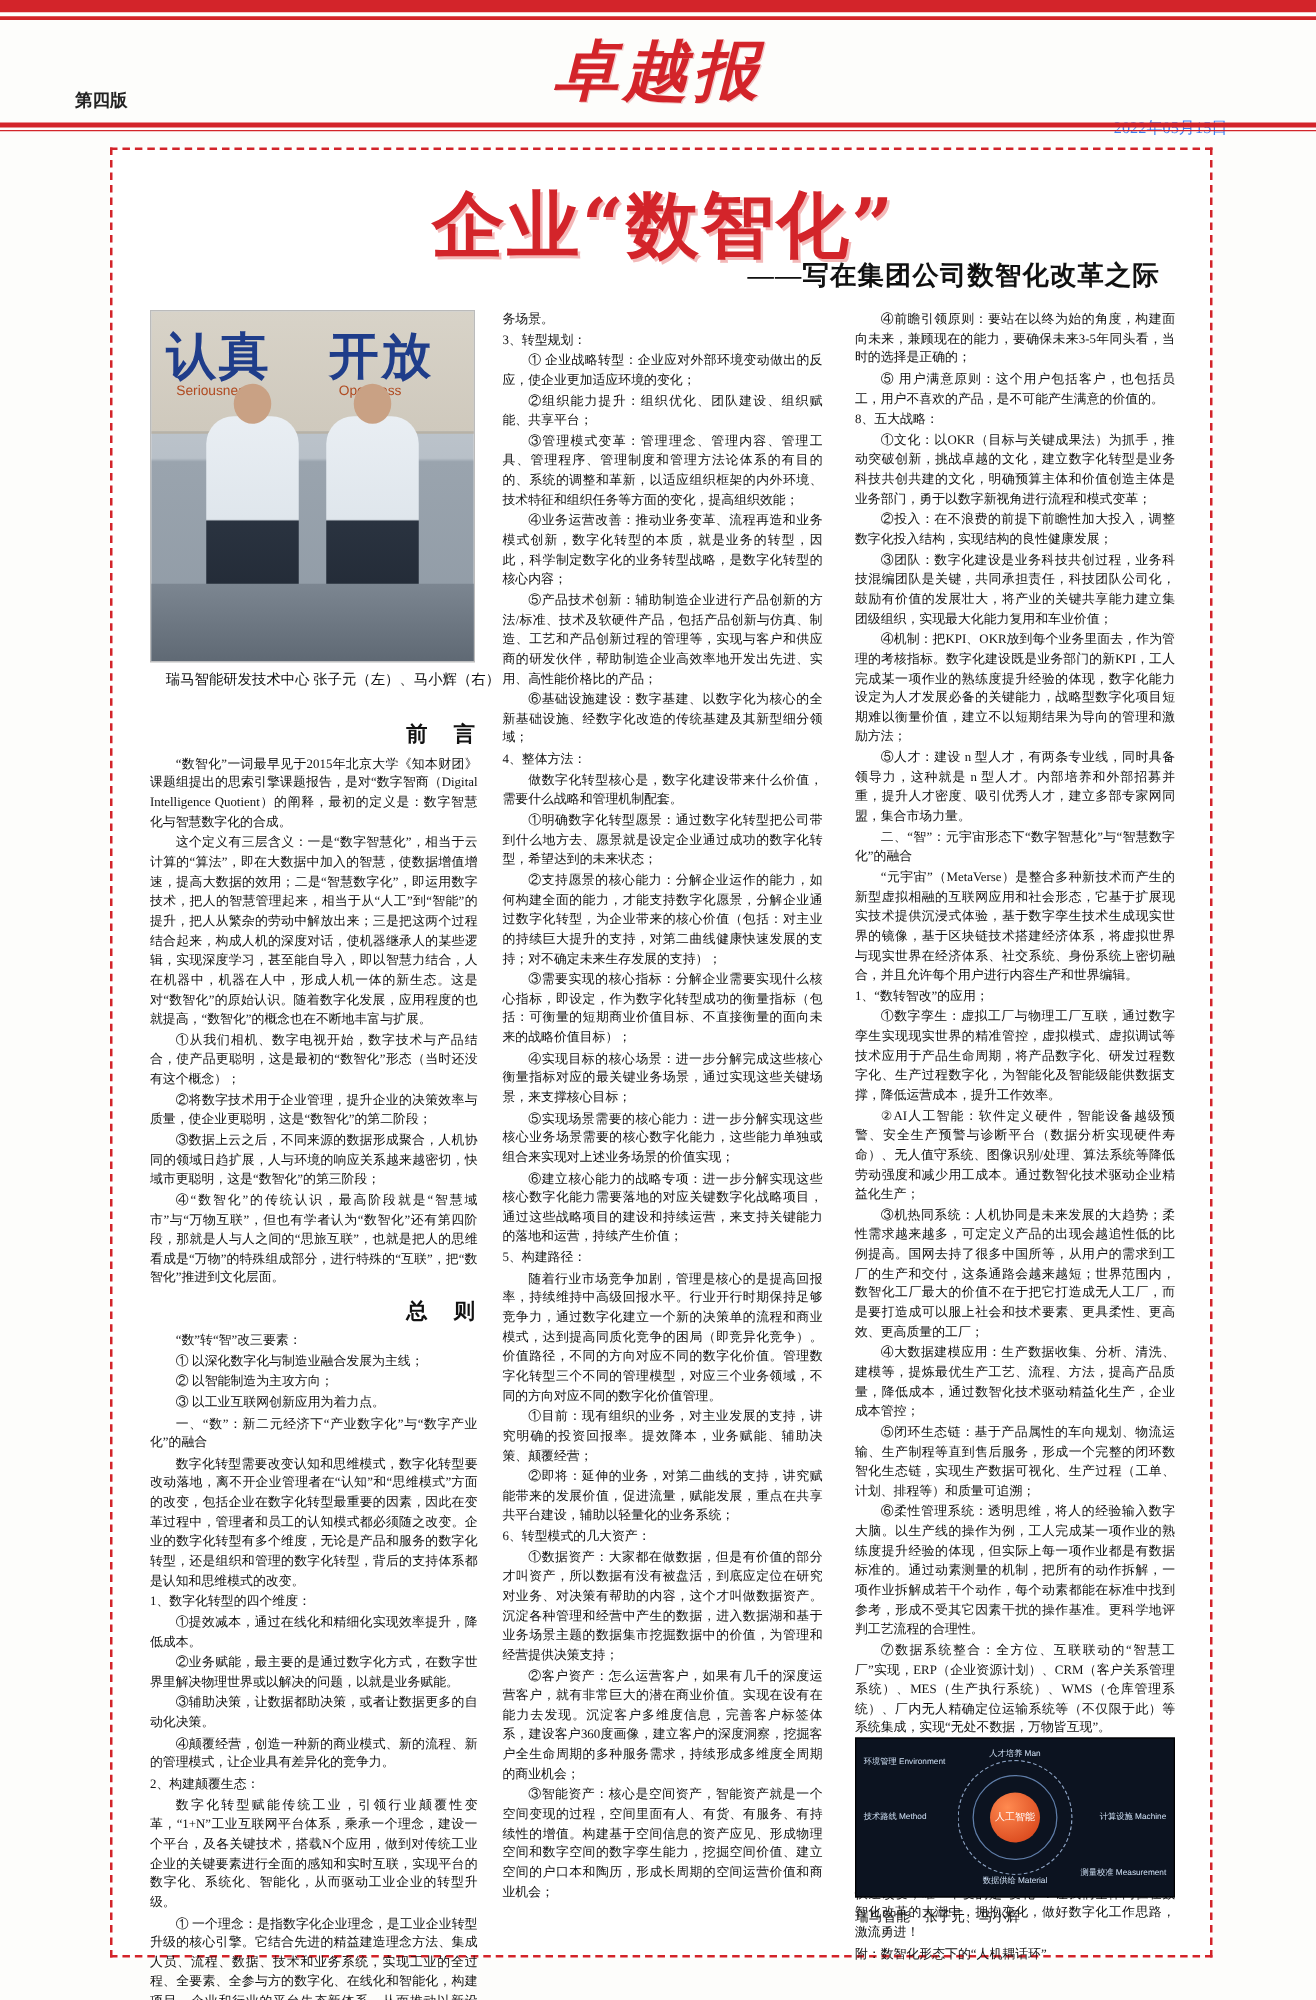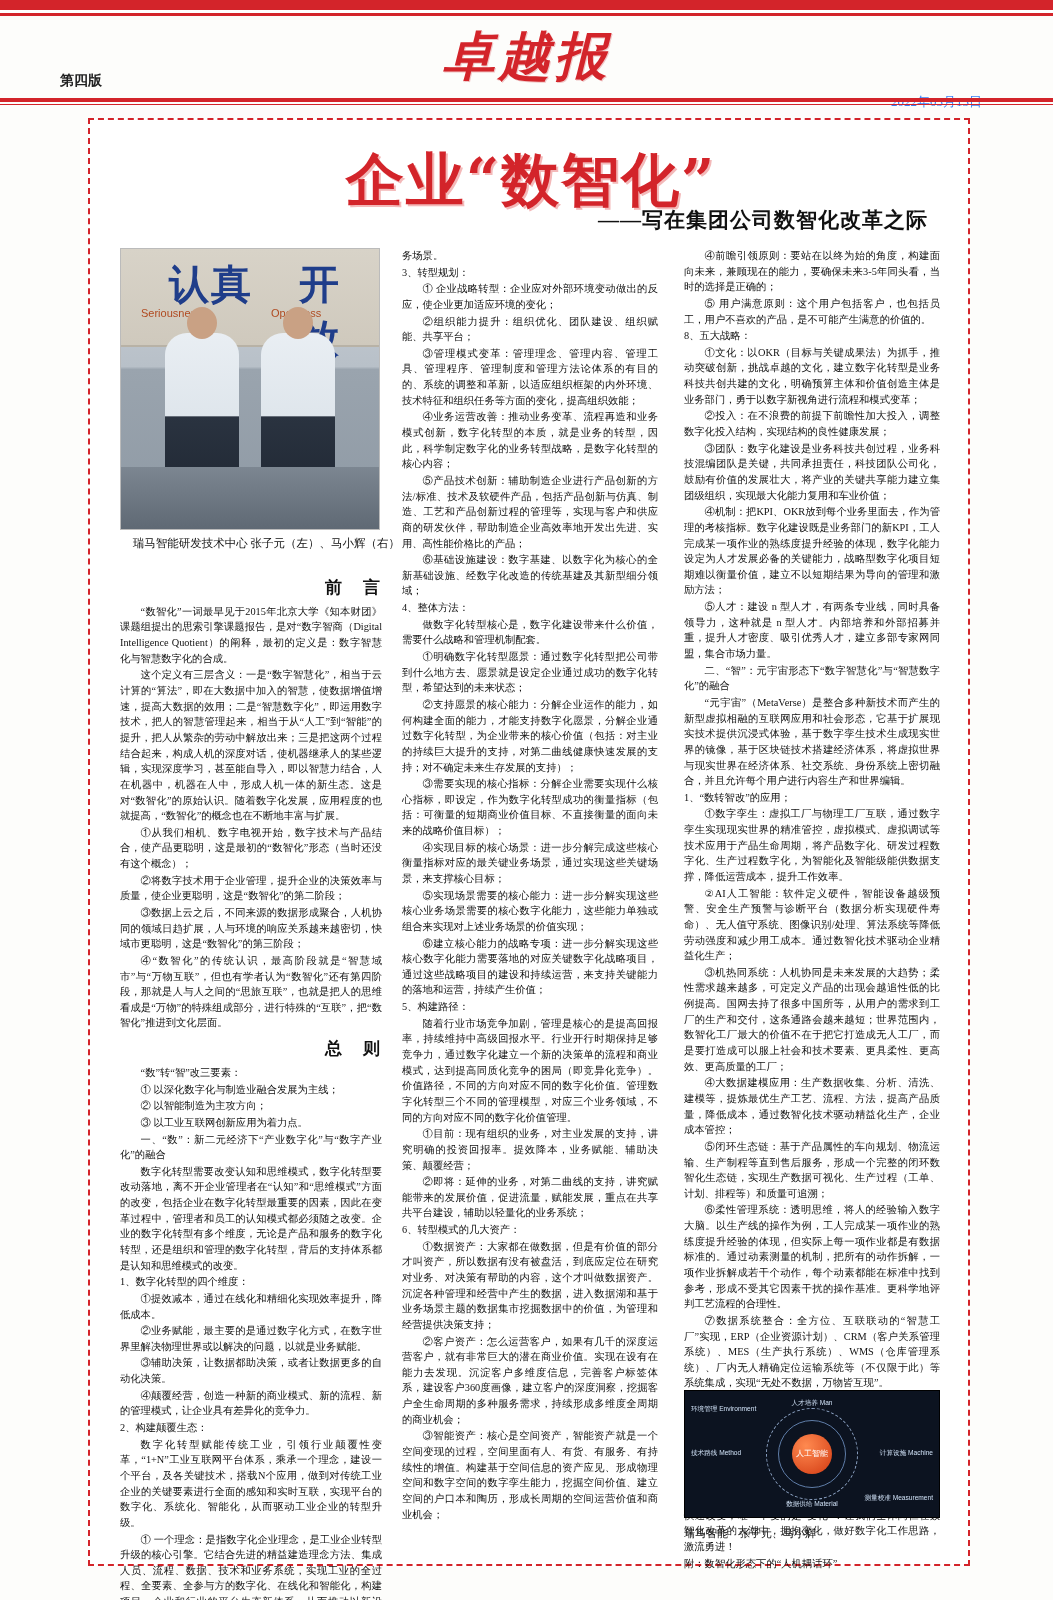--- a/index.html
+++ b/index.html
@@ -117,21 +117,20 @@
     border-bottom: 2px solid #b8b2a6;
   }
   .photo .banner .big {
     position: absolute;
     top: 8px;
     font-family: "DejaVu Serif", serif;
     font-size: 40px;
     font-weight: 700;
     color: #1f3d8a;
     letter-spacing: 2px;
-    margin-left: 36px;
   }
   .photo .banner .b1 { left: 12px; }
   .photo .banner .b2 { left: 142px; }
   .photo .banner .small {
     position: absolute;
     top: 58px;
     font-size: 11px;
     color: #b04a20;
     font-family: "Liberation Sans", sans-serif;
   }

